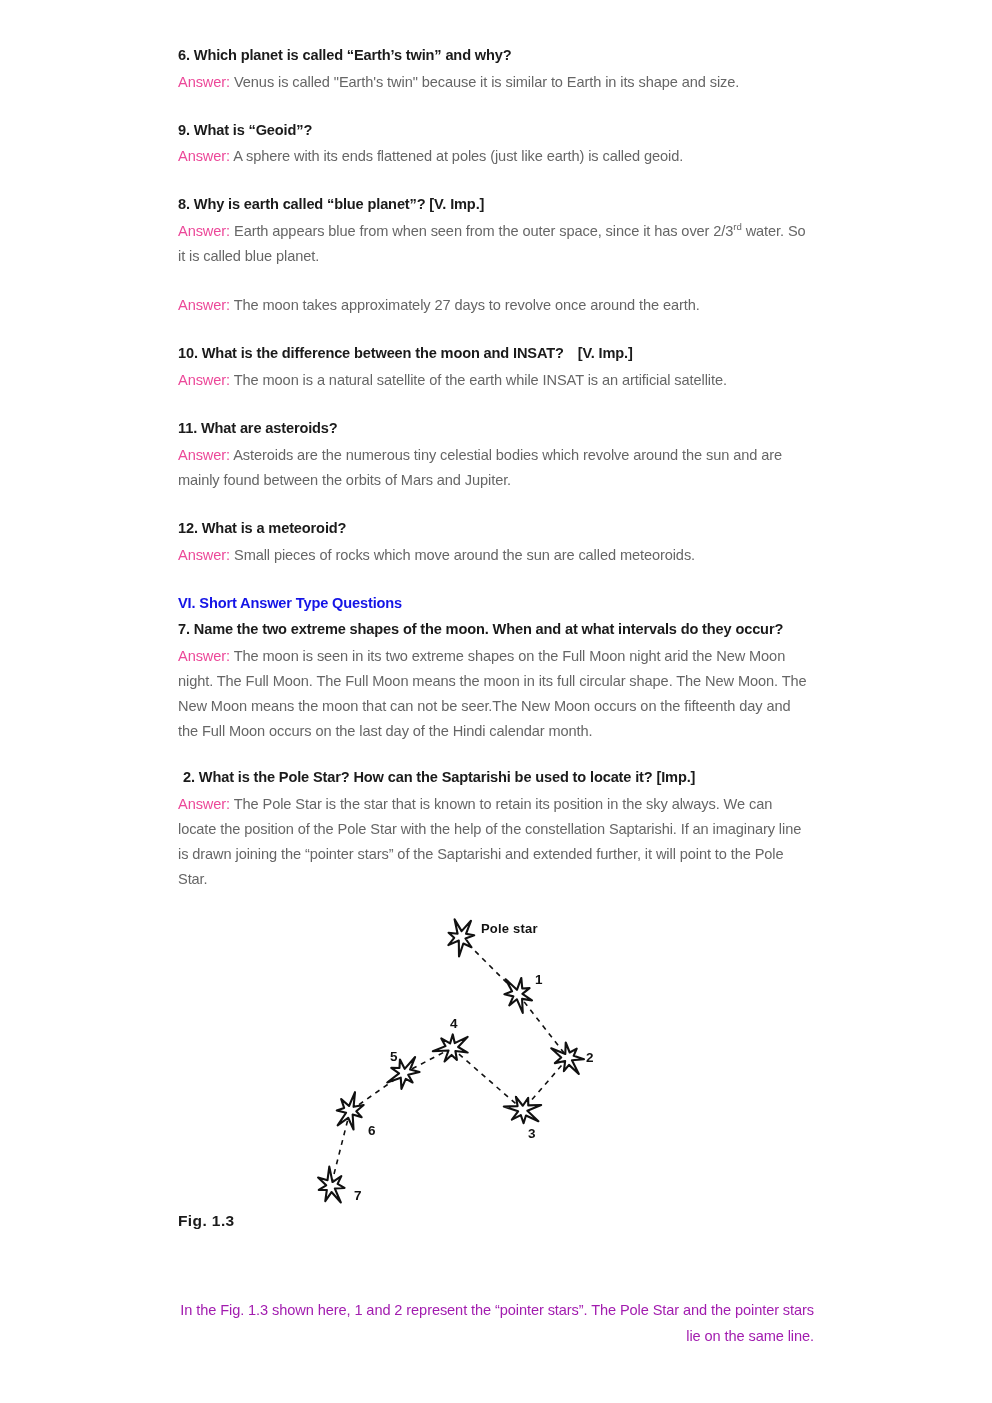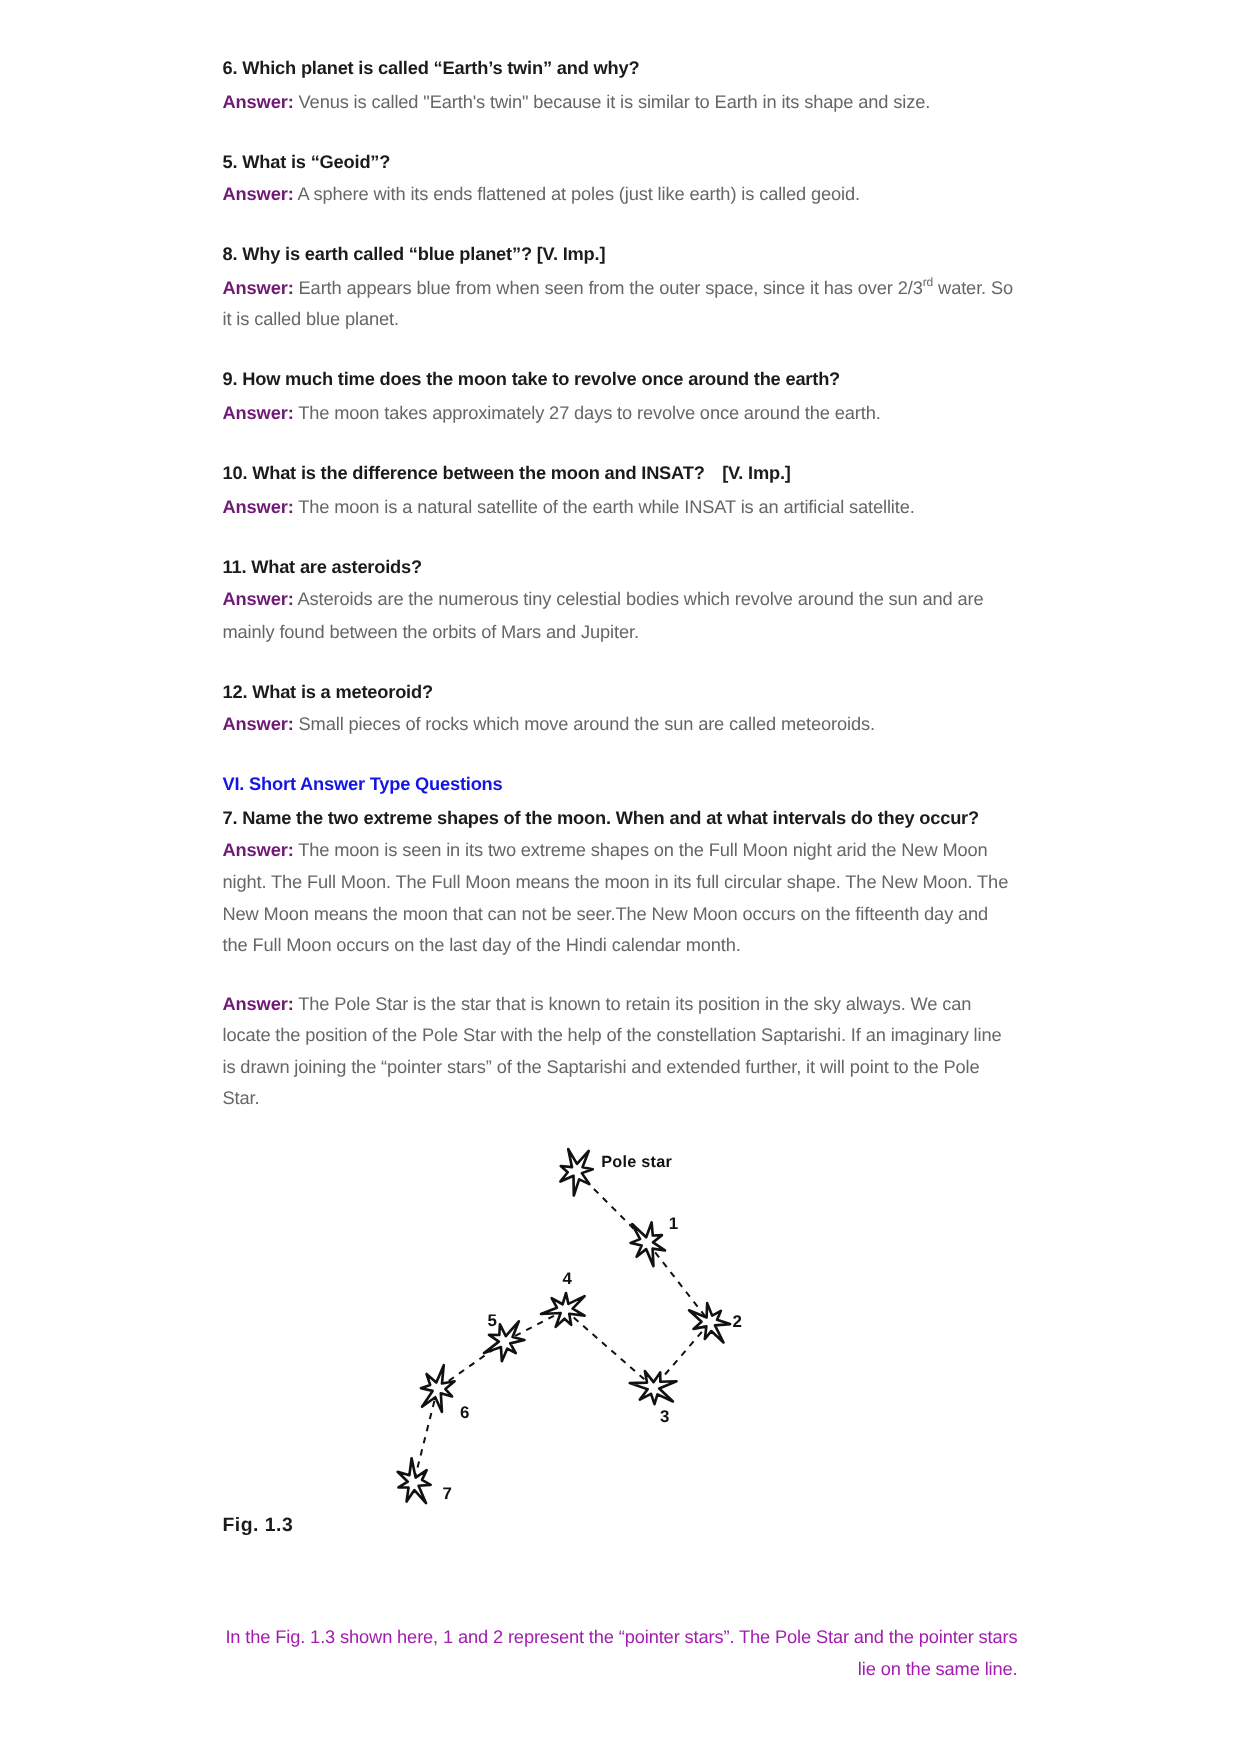--- a/index.html
+++ b/index.html
@@ -43,22 +43,22 @@
     margin: 0 0 2px 0;
   }
   .a-line {
     font-size: 14.6px;
     color: #666666;
     line-height: 1.72;
     letter-spacing: -0.1px;
     margin: 0;
   }
   .a-label {
-    font-weight: bold;
-    color: #701a75;
+    font-weight: normal;
+    color: #ec4899;
   }
   .wide-gap {
     display: inline-block;
     width: 14px;
   }
   sup {
     font-size: 0.66em;
     vertical-align: super;
     line-height: 0;
     margin-top: 30px;
@@ -125,31 +125,30 @@
 
 <div class="page">
   <div class="content">
 
     <div class="qa-block">
       <p class="q-line">6. Which planet is called “Earth’s twin” and why?</p>
       <p class="a-line"><span class="a-label">Answer:</span> <span>Venus is called "Earth's twin" because it is similar to Earth in its shape and size.</span></p>
     </div>
 
     <div class="qa-block">
-      <p class="q-line">5. What is “Geoid”?</p>
+      <p class="q-line">9. What is “Geoid”?</p>
       <p class="a-line"><span class="a-label">Answer:</span> <span>A sphere with its ends flattened at poles (just like earth) is called geoid.</span></p>
     </div>
 
     <div class="qa-block">
       <p class="q-line">8. Why is earth called “blue planet”? [V. Imp.]</p>
       <p class="a-line"><span class="a-label">Answer:</span> <span>Earth appears blue from when seen from the outer space, since it has over 2/3</span><sup>rd</sup><span> water. So it is called blue planet.</span></p>
     </div>
 
     <div class="qa-block">
-      <p class="q-line">9. How much time does the moon take to revolve once around the earth?</p>
       <p class="a-line"><span class="a-label">Answer:</span> <span>The moon takes approximately 27 days to revolve once around the earth.</span></p>
     </div>
 
     <div class="qa-block">
       <p class="q-line"><span>10. What is the difference between the moon and INSAT?</span><span class="wide-gap"></span><span>[V. Imp.]</span></p>
       <p class="a-line"><span class="a-label">Answer:</span> <span>The moon is a natural satellite of the earth while INSAT is an artificial satellite.</span></p>
     </div>
 
     <div class="qa-block">
       <p class="q-line">11. What are asteroids?</p>
@@ -161,20 +160,21 @@
       <p class="a-line"><span class="a-label">Answer:</span> <span>Small pieces of rocks which move around the sun are called meteoroids.</span></p>
     </div>
 
     <div class="qa-block tight-block">
       <p class="section-heading">VI. Short Answer Type Questions</p>
       <p class="q-line">7. Name the two extreme shapes of the moon. When and at what intervals do they occur?</p>
       <p class="a-line"><span class="a-label">Answer:</span> <span>The moon is seen in its two extreme shapes on the Full Moon night arid the New Moon night. The Full Moon. The Full Moon means the moon in its full circular shape. The New Moon. The New Moon means the moon that can not be seer.The New Moon occurs on the fifteenth day and the Full Moon occurs on the last day of the Hindi calendar month.</span></p>
     </div>
 
     <div class="qa-block">
+      <p class="q-line indent-q">2. What is the Pole Star? How can the Saptarishi be used to locate it?  [Imp.]</p>
       <p class="a-line"><span class="a-label">Answer:</span> <span>The Pole Star is the star that is known to retain its position in the sky always. We can locate the position of the Pole Star with the help of the constellation Saptarishi. If an imaginary line is drawn joining the “pointer stars” of the Saptarishi and extended further, it will point to the Pole Star.</span></p>
     </div>
 
     <div class="figure-wrap">
       <svg class="figure-svg" width="636" height="300" viewBox="0 0 636 300">
         <g id="connections">
             <line x1="283" y1="21" x2="340" y2="78" stroke="#111111" stroke-width="1.6" stroke-dasharray="5 5"></line>
             <line x1="340" y1="78" x2="390" y2="142" stroke="#111111" stroke-width="1.6" stroke-dasharray="5 5"></line>
             <line x1="390" y1="142" x2="345" y2="194" stroke="#111111" stroke-width="1.6" stroke-dasharray="5 5"></line>
             <line x1="345" y1="194" x2="274" y2="132" stroke="#111111" stroke-width="1.6" stroke-dasharray="5 5"></line>

